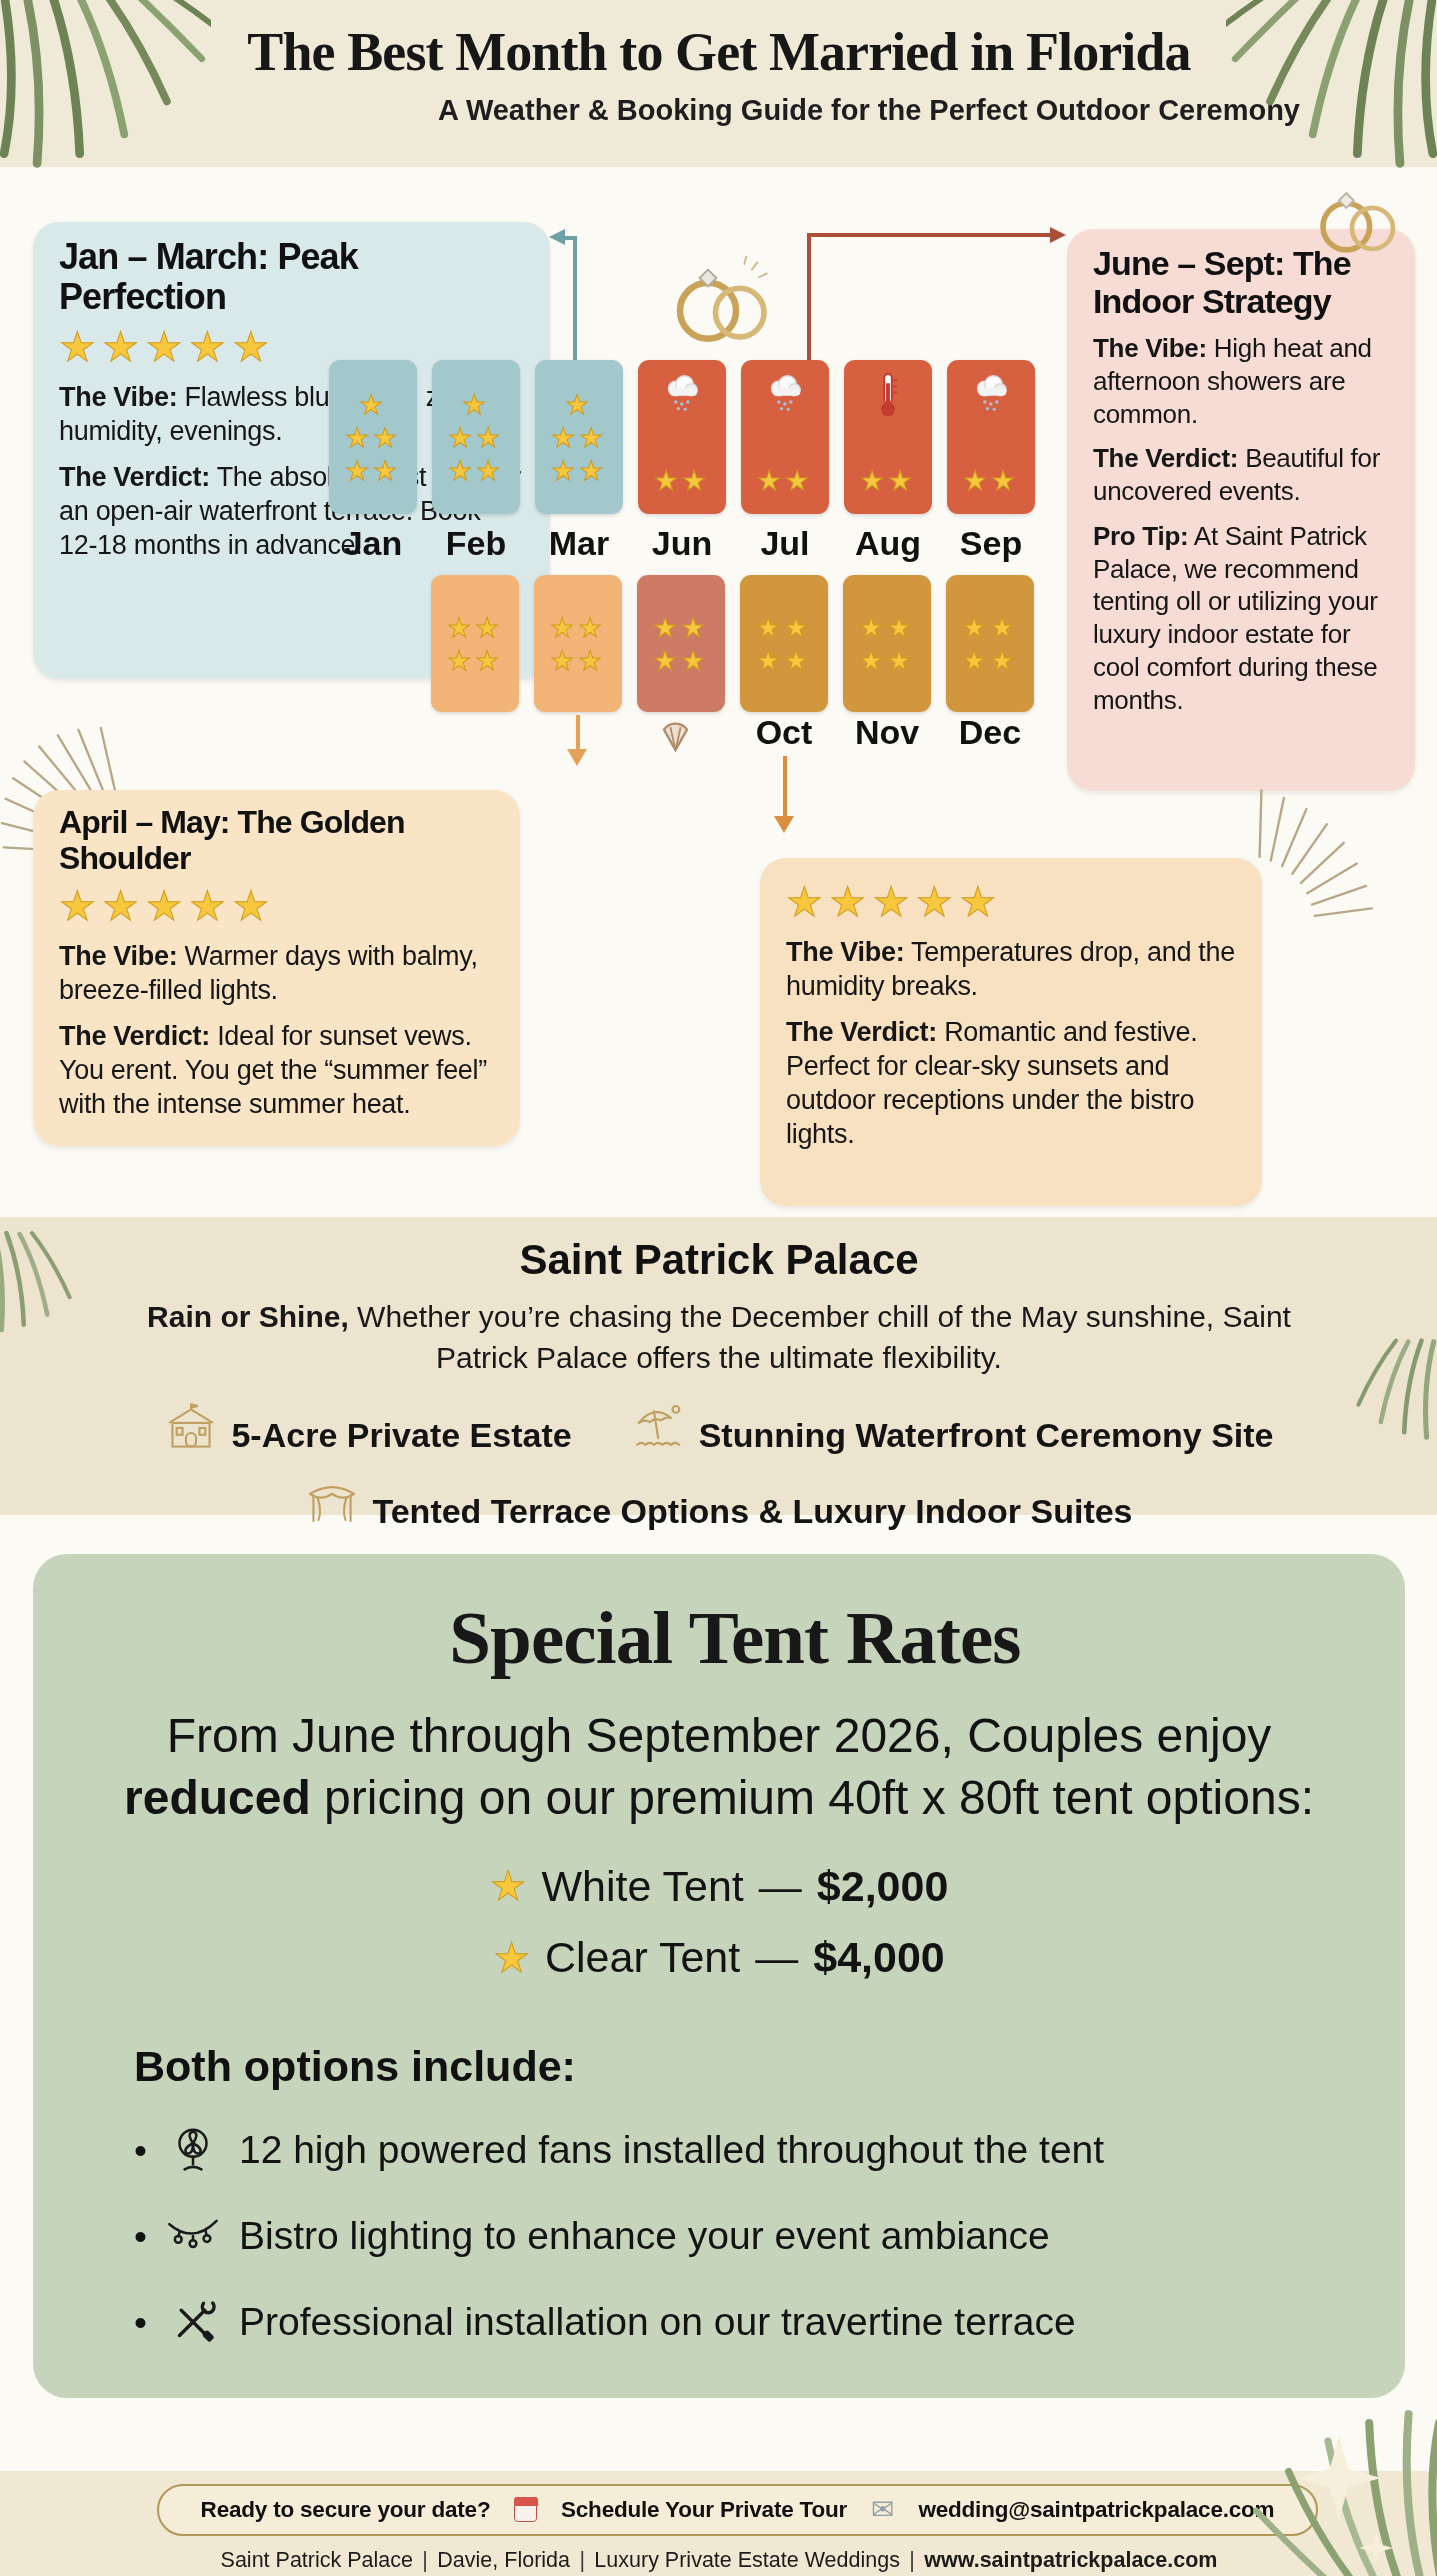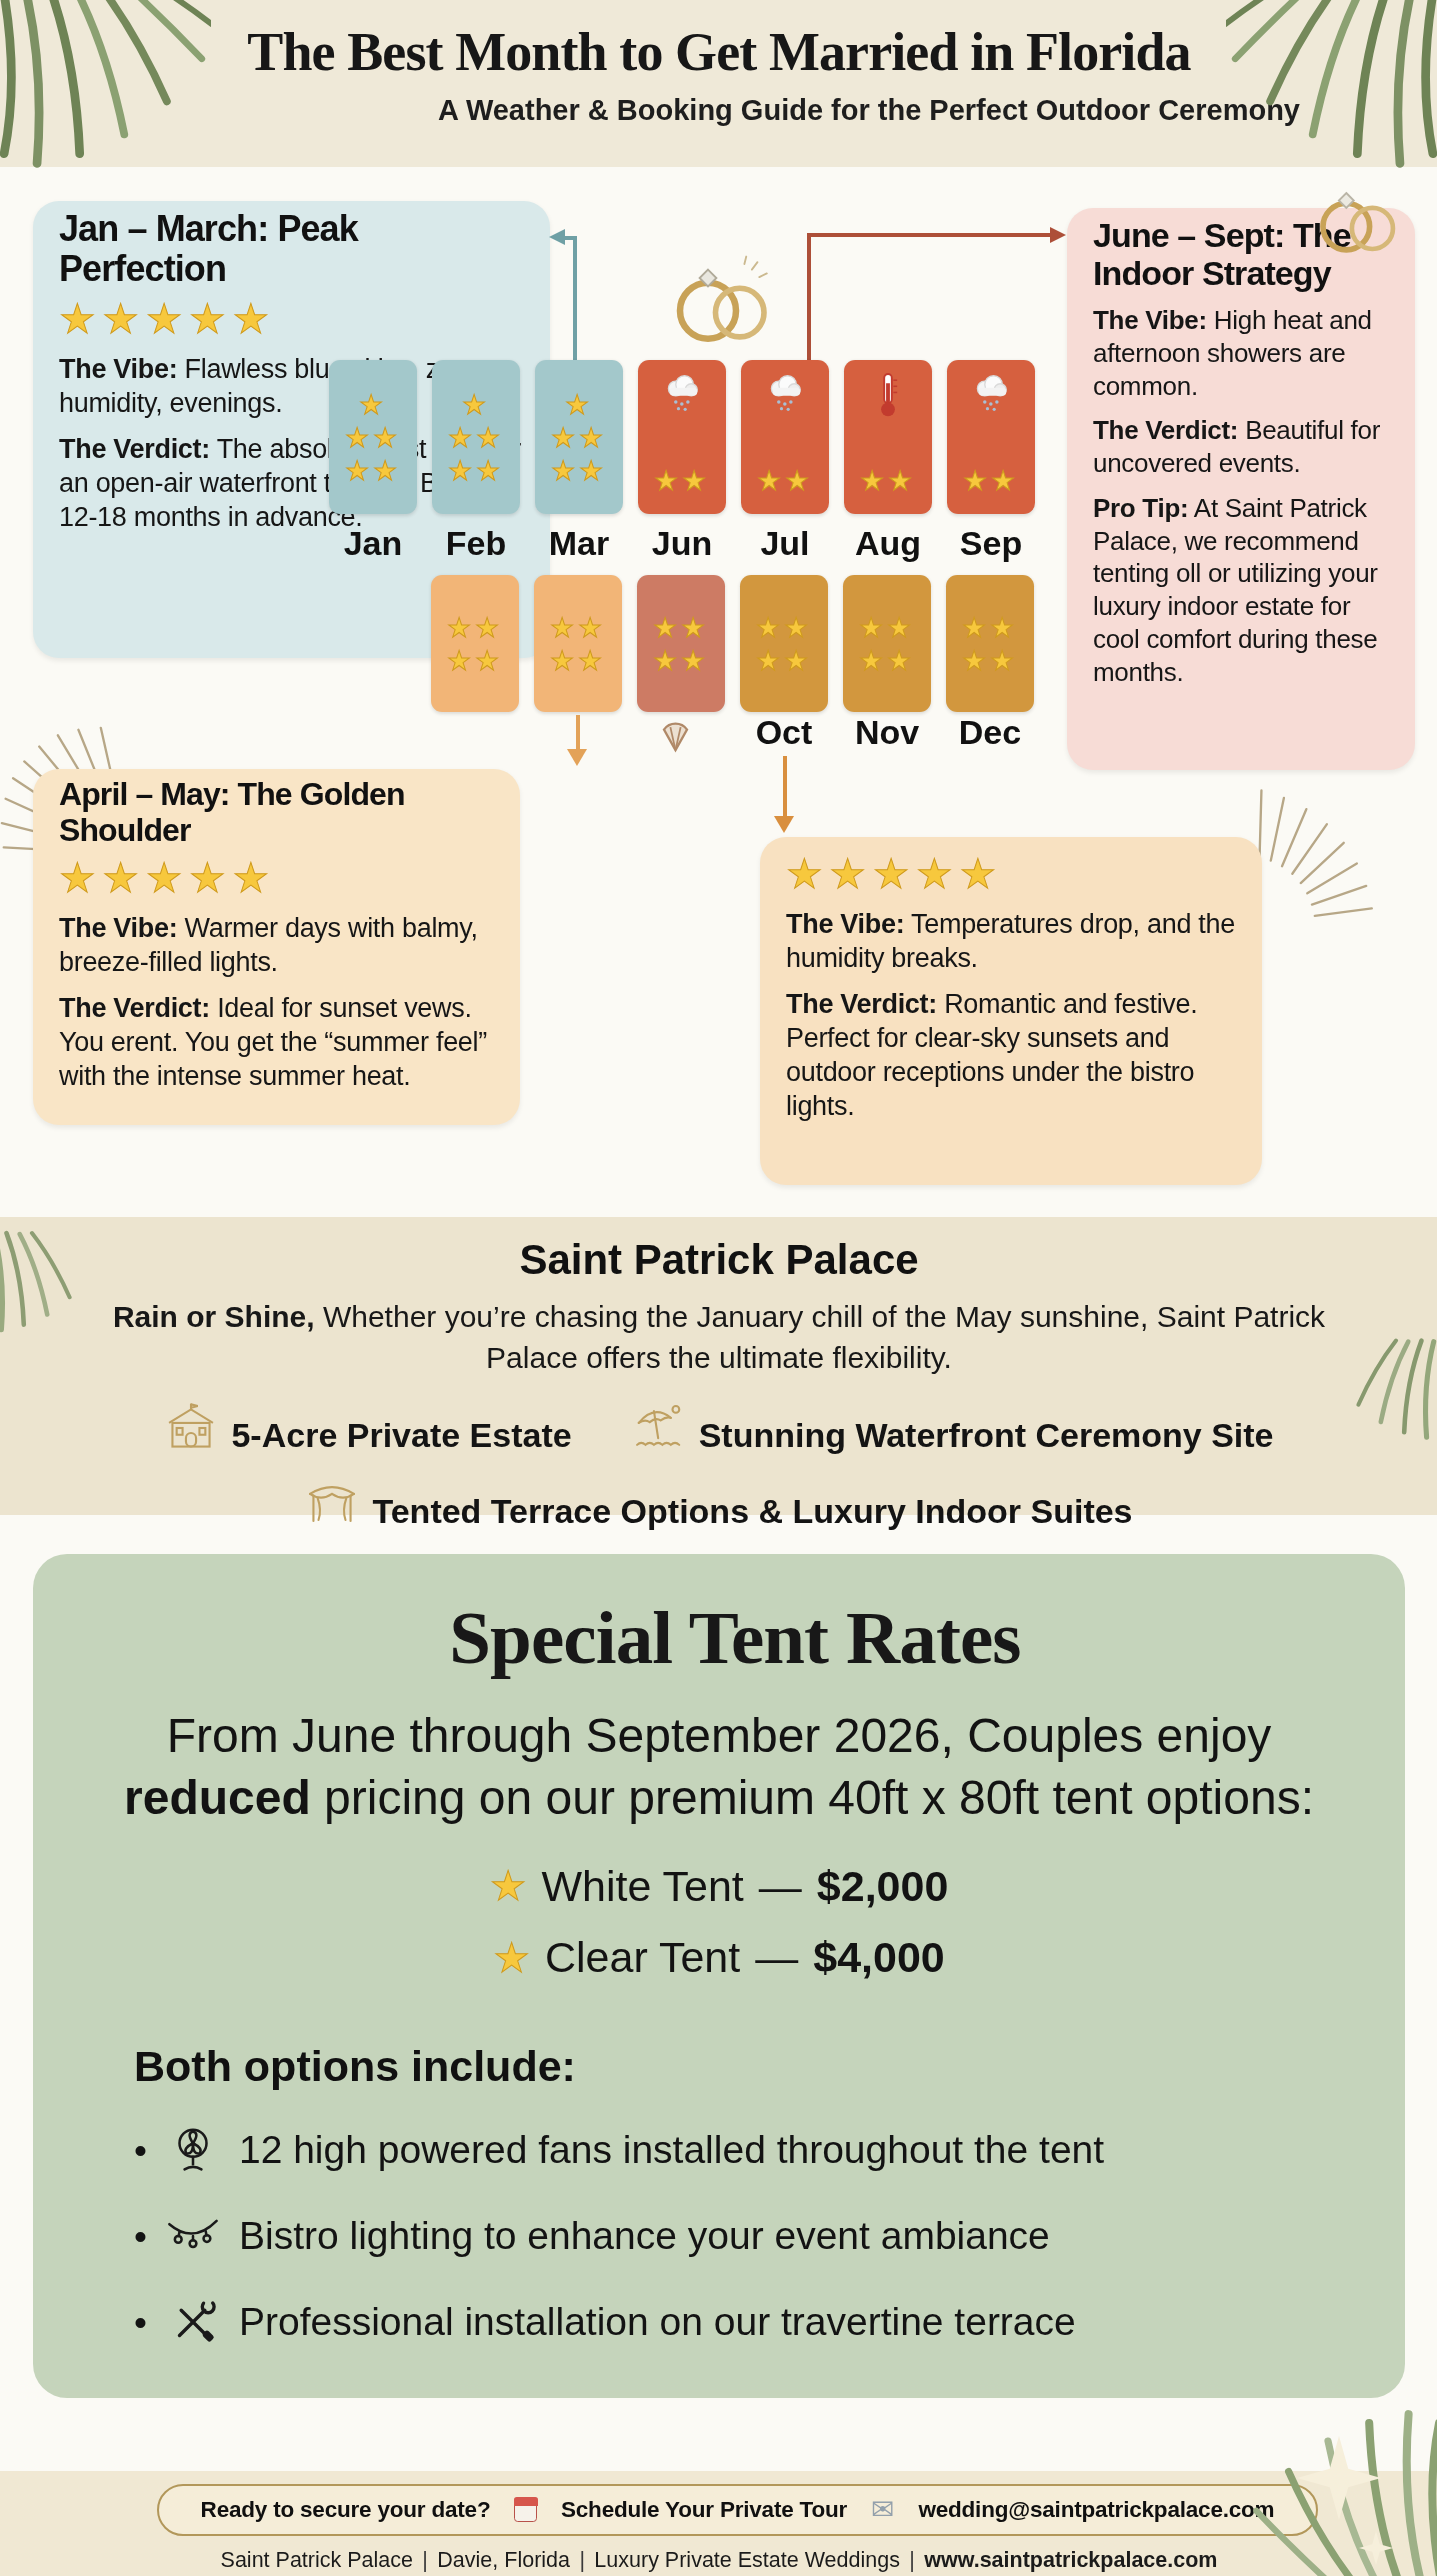--- a/index.html
+++ b/index.html
@@ -6,21 +6,21 @@
   #page{position:relative;width:1438px;height:2576px;background:#fbfaf5;overflow:hidden;
         font-family:"Liberation Sans",sans-serif;color:#141414;}
   
   .top-band{position:absolute;left:0;top:0;width:1438px;height:167px;background:var(--band_beige);}
   .main-title{position:absolute;left:0;top:20.6px;width:1438px;text-align:center;
               font-family:"Liberation Serif",serif;font-size:54px;font-weight:700;
               letter-spacing:-0.9px;color:#171717;}
   .sub-title{position:absolute;left:0;top:94px;width:1300px;text-align:right;
              font-size:29px;font-weight:700;color:#1e1e1e;}
   
-  .ibox{position:absolute;border-radius:26px;box-shadow:0 2.8px 5.6px rgba(0,0,0,.07);padding:8px 26px;box-sizing:border-box;}
+  .ibox{position:absolute;border-radius:26px;box-shadow:0 2.8px 5.6px rgba(0,0,0,.07);padding:15px 26px;box-sizing:border-box;margin-top:21px;}
   .ibox h2{margin:0;font-size:36px;font-weight:700;letter-spacing:-0.9px;color:#111;line-height:1.12;}
   .ibox p{margin:12px 0 0;font-size:27px;line-height:1.26;color:#161616;letter-spacing:-0.3px;}
   .ibox .rating{margin-top:9.4px;font-size:41px;letter-spacing:6.6px;line-height:1;}
   .box-jan{left:33px;top:201px;width:517px;height:457px;background:var(--box_blue);}
   .box-june{left:1067px;top:208px;width:348px;height:562px;background:var(--box_pink);}
   .box-june h2{font-size:34px;}
   .box-june p{font-size:26px;}
   .box-april{left:33px;top:769px;width:487px;height:356px;background:var(--box_peach);}
   .box-april h2{font-size:32px;}
   .box-oct{left:760px;top:837px;width:502px;height:348px;background:var(--box_peach_dark);}
@@ -346,21 +346,21 @@
   </div>
 
   <div class="ibox box-oct">
     <div class="rating gold-star">★★★★★</div>
     <p><b>The Vibe:</b> <span>Temperatures drop, and the humidity breaks.</span></p>
     <p><b>The Verdict:</b> <span>Romantic and festive. Perfect for clear-sky sunsets and outdoor receptions under the bistro lights.</span></p>
   </div>
 
   <div class="venue">
     <div class="venue-title">Saint Patrick Palace</div>
-    <div class="venue-lead"><b>Rain or Shine,</b> <span>Whether you’re chasing the January chill of the May sunshine, Saint Patrick Palace offers the ultimate flexibility.</span></div>
+    <div class="venue-lead"><b>Rain or Shine,</b> <span>Whether you’re chasing the December chill of the May sunshine, Saint Patrick Palace offers the ultimate flexibility.</span></div>
     <div class="feat-row">
       <div class="feat">
         <svg class="gicon" viewBox="0 0 64 64">
           <g fill="none" stroke="#bfa061" stroke-width="2.5">
             <rect x="10" y="26" width="44" height="28"></rect>
               <path d="M6,26 L32,10 L58,26"></path>
             <rect x="26" y="38" width="12" height="16" rx="6"></rect>
               <rect x="15" y="32" width="7" height="8"></rect>
               <rect x="42" y="32" width="7" height="8"></rect>
             <line x1="32" y1="10" x2="32" y2="3"></line>

